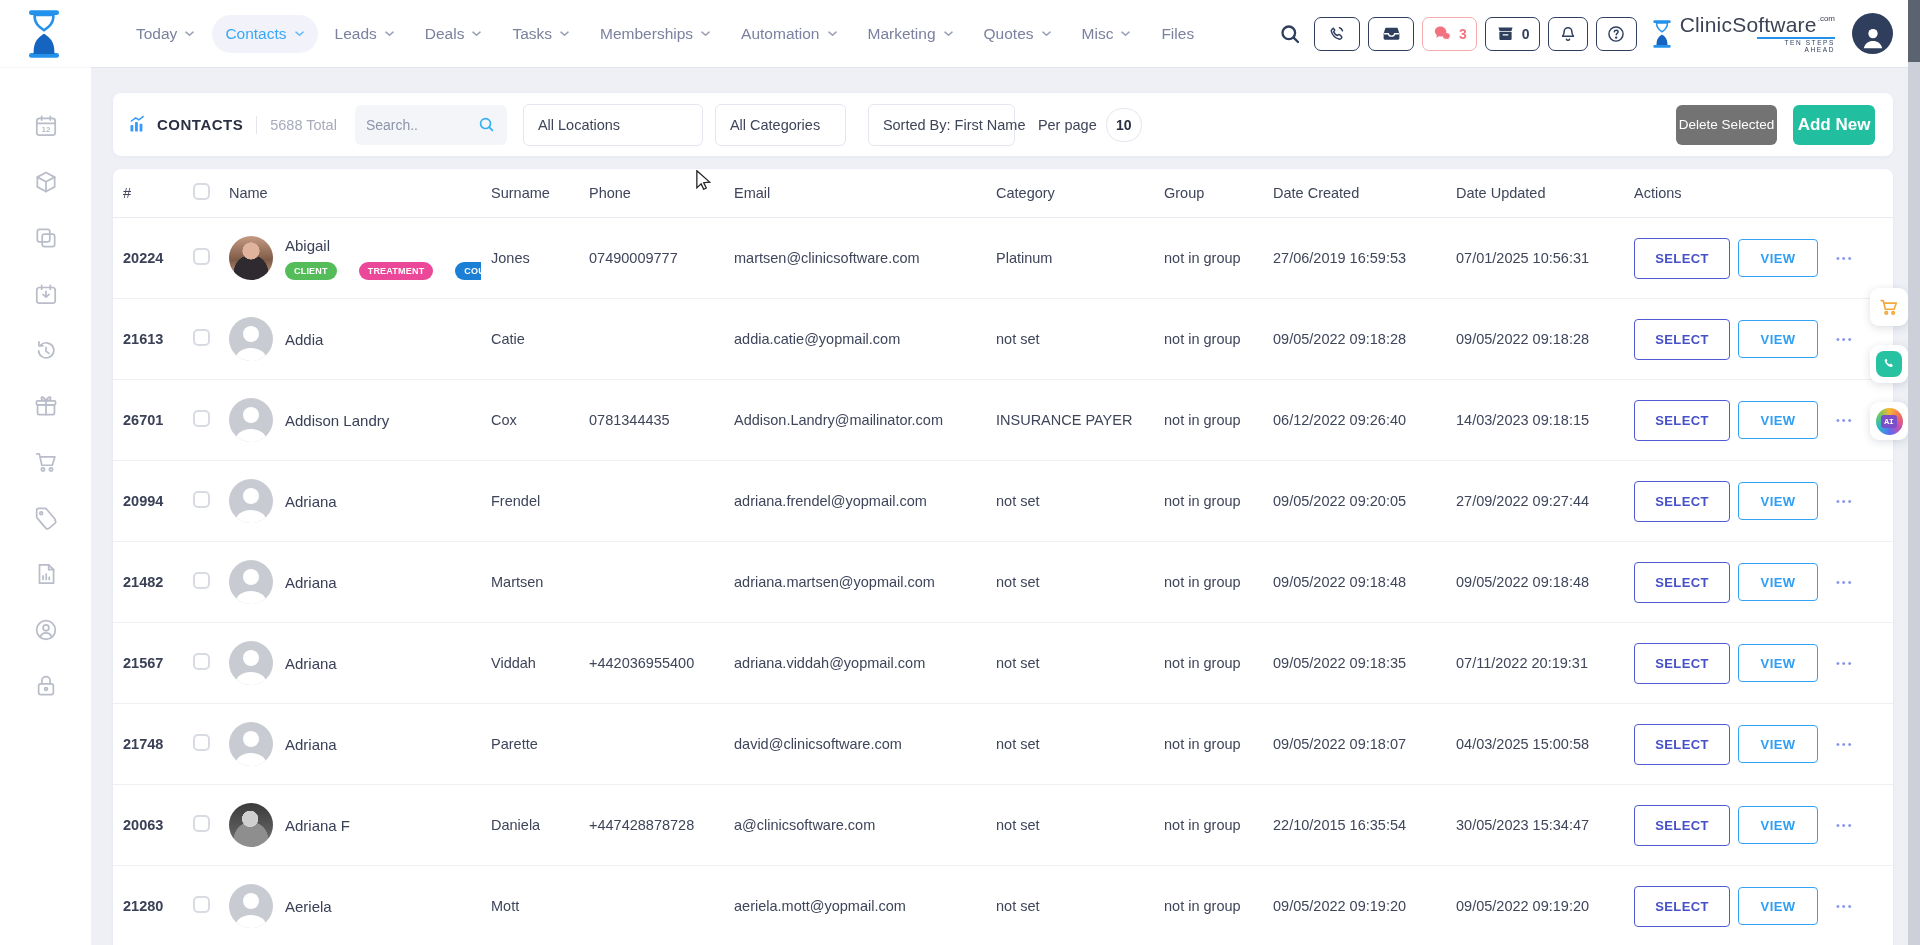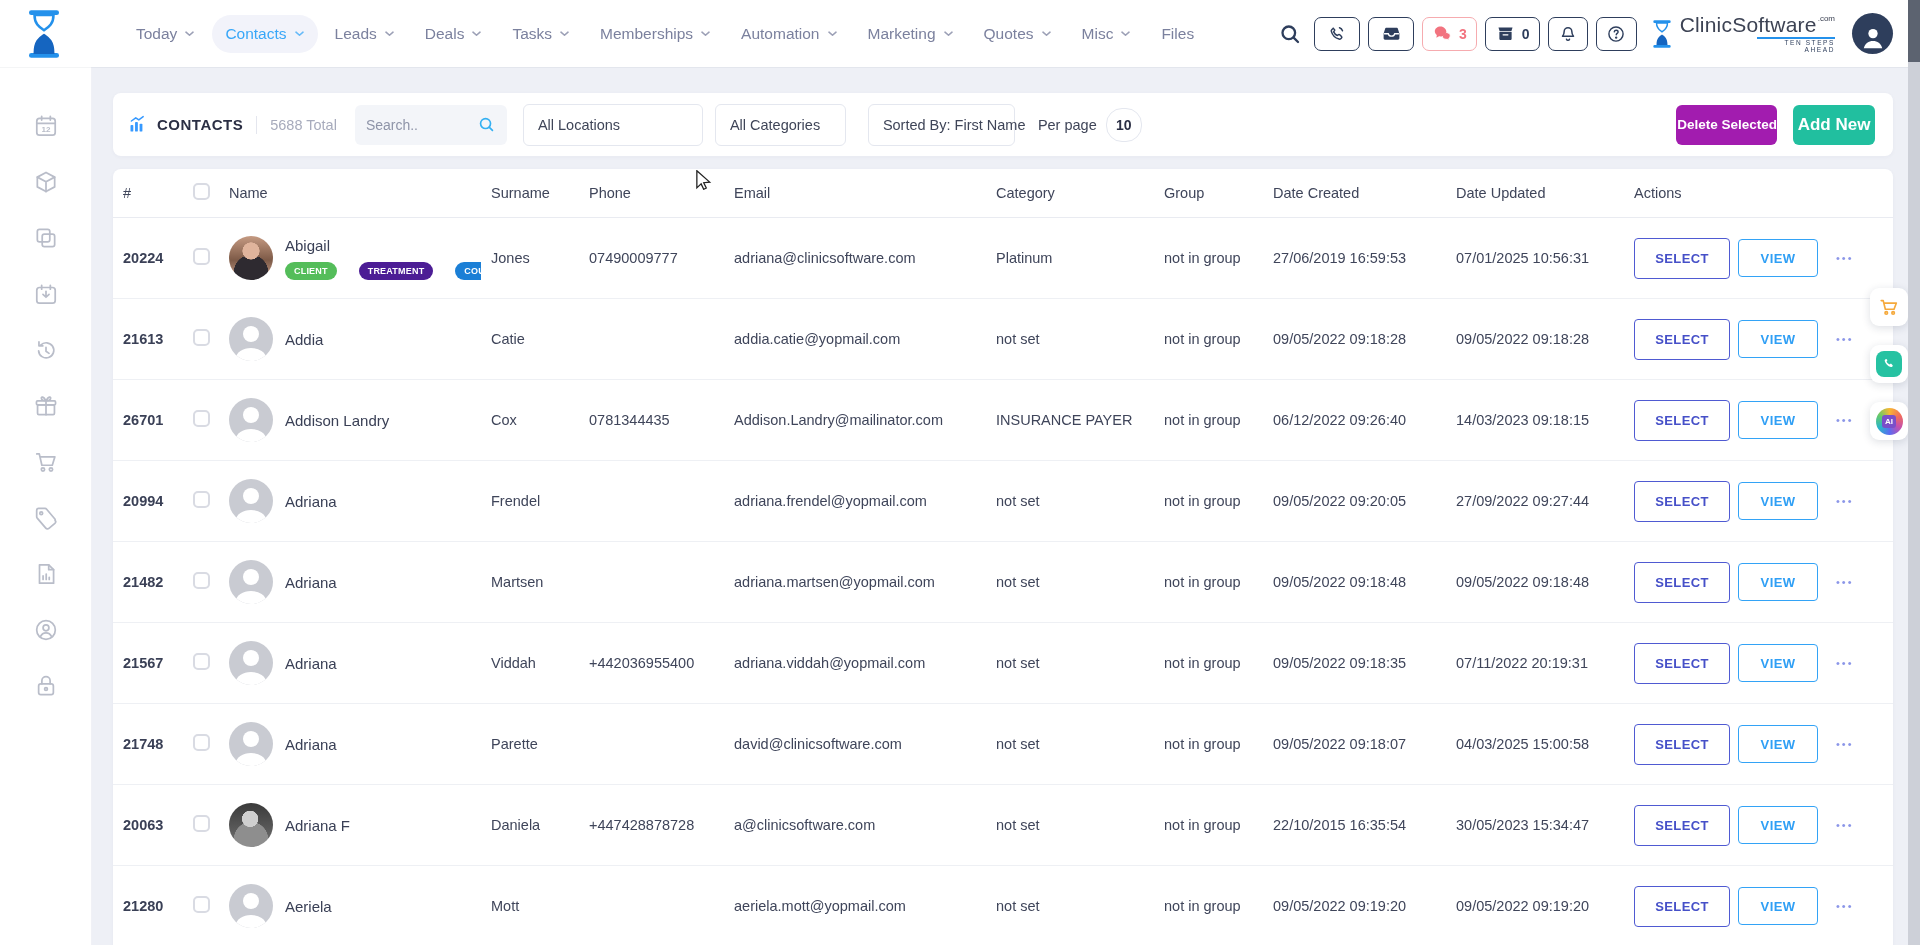--- a/index.html
+++ b/index.html
@@ -57,22 +57,22 @@
   .select { height:42px; border:1px solid #e4e7ef; border-radius:6px; background:#fff; display:flex;
             align-items:center; padding:0 14px; font-size:14.5px; color:#3f4558; cursor:pointer;
             white-space:nowrap; }
   .sel-loc { margin-left:16px; width:180px; }
   .sel-cat { margin-left:12px; width:131px; }
   .sel-sort { margin-left:22px; width:147px; }
   .perpage-lbl { margin-left:23px; font-size:14.5px; color:#3f4558; }
   .perpage-val { margin-left:9px; width:36px; height:34px; border:1px solid #e4e7ef; border-radius:16px;
                  display:flex; align-items:center; justify-content:center; font-size:14px; font-weight:700;
                  color:#2b2f44; cursor:pointer; }
-  .btn-del { margin-left:auto; width:101px; height:40px; background:#a21caf; color:#fff; border:0;
-             border-radius:6px; font-size:13.5px; font-weight:700; cursor:pointer;text-align:right; }
+  .btn-del { margin-left:auto; width:101px; height:40px; background:#737373; color:#fff; border:0;
+             border-radius:6px; font-size:13.5px; font-weight:400; cursor:pointer; }
   .btn-add { margin-left:16px; width:82px; height:40px; background:#21bf9f; color:#fff; border:0;
              border-radius:6px; font-size:17px; font-weight:700; cursor:pointer; }
 
   
   .table-card { margin:13px 27px 0 21px; min-height:840px; --cols:70px 36px 262px 98px 145px 262px 168px 109px 183px 178px 1fr; }
   .thead { display:grid; grid-template-columns:var(--cols); height:49px; align-items:center;
            border-bottom:1px solid #e9ebf1; color:#4a5168; font-size:14.5px; }
   .trow { display:grid; grid-template-columns:var(--cols); height:81px; align-items:center;
           border-bottom:1px solid #eef0f4; }
   .cell { padding-left:10px; font-size:14.5px; color:#3f455a; overflow:hidden; white-space:nowrap; }
@@ -379,28 +379,28 @@
     <div id="tbody">
         <div class="trow">
           <div class="cell id">20224</div>
           <div class="cell"><span class="checkbox"></span></div>
           <div class="cell namecell">
             <div class="avatar photo-color"></div>
             <div class="nstack">
               <div class="nm">Abigail</div>
               <div class="badges">
                 <span class="badge" style="background: rgb(84, 189, 90);">CLIENT</span>
-                <span class="badge" style="background: #4c1d95;">TREATMENT</span>
+                <span class="badge" style="background: #ec4899;">TREATMENT</span>
                 <span class="badge" style="background: rgb(27, 127, 214);">COURSE</span>
               </div>
             </div>
           </div>
           <div class="cell">Jones</div>
           <div class="cell">07490009777</div>
-          <div class="cell">adriana@clinicsoftware.com</div>
+          <div class="cell">martsen@clinicsoftware.com</div>
           <div class="cell">Platinum</div>
           <div class="cell">not in group</div>
           <div class="cell">27/06/2019 16:59:53</div>
           <div class="cell">07/01/2025 10:56:31</div>
           <div class="cell act">
             <button class="btn-select">SELECT</button>
             <button class="btn-view">VIEW</button>
             <span class="btn-more">•••</span>
           </div>
         </div>
@@ -591,21 +591,21 @@
       <circle cx="16.5" cy="18.5" r="1.4"></circle>
     </svg>
 </div>
 <div class="float-btn" style="right:12px; top:345px;">
   <div style="width:26px;height:26px;border-radius:8px;background:#26c2a2;display:flex;align-items:center;justify-content:center;">
     <svg viewBox="0 0 24 24" width="16" height="16" fill="#fff">
       <path d="M7.2 3.6l2 2c.4.4.4 1 .1 1.4l-1 1.4c.9 1.9 2.4 3.4 4.3 4.3l1.4-1c.4-.3 1-.3 1.4.1l2 2c.4.4.4 1.1 0 1.5l-.8.8c-.5.5-1.2.7-1.9.5-4.4-1.2-7.9-4.7-9.1-9.1-.2-.7 0-1.4.5-1.9l.8-.8c.4-.4 1.1-.4 1.5 0z"></path>
       </svg>
   </div>
 </div>
-<div class="float-btn" style="right:12px; top:402px;">
+<div class="float-btn" style="right:12px; top:402px;font-family:Liberation Mono, monospace;">
   <div style="width:27px;height:27px;border-radius:50%;background:conic-gradient(#f7b733,#f26d5b,#c44fae,#5b6cf2,#2ab6c9,#67c96a,#f7b733);display:flex;align-items:center;justify-content:center;">
     <span style="background:#7a4fc9;color:#fff;font-size:8px;font-weight:700;padding:2px 3px;border-radius:3px;">AI</span>
   </div>
 </div>
 
 <div class="scrollbar">
   <div class="scroll-thumb"></div>
 </div>
 <div class="cursor">
   <svg width="18" height="20" viewBox="0 0 12 14">

